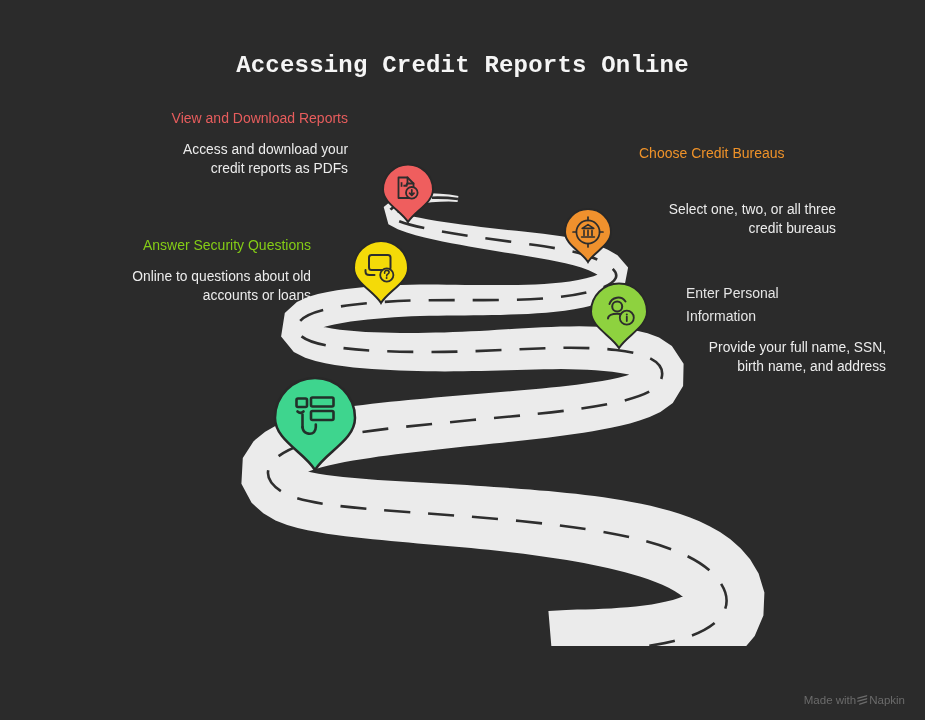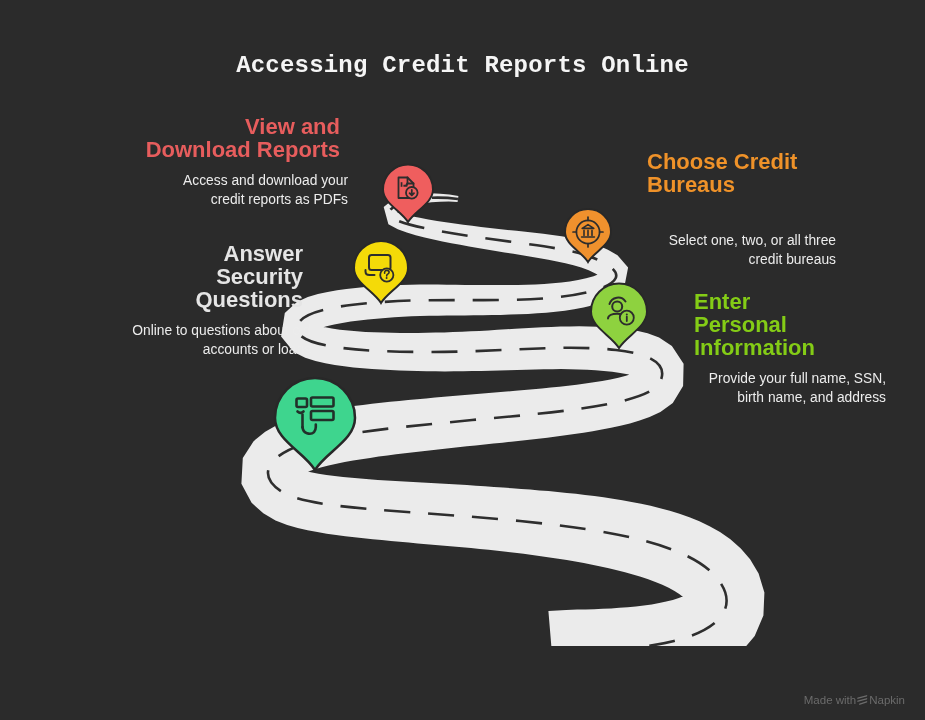--- a/index.html
+++ b/index.html
@@ -6,42 +6,42 @@
   .stage{
     position:relative;width:925px;height:720px;background:#2b2b2b;overflow:hidden;
     font-family:"Liberation Sans",sans-serif;
   }
   .page-title{
     position:absolute;top:52px;left:0;right:0;margin:0;text-align:center;
     font-size:24px;font-weight:700;color:#f5f5f5;letter-spacing:.2px;font-family:Liberation Mono, monospace;
   }
   #scene{position:absolute;left:0;top:0;}
   .step{position:absolute;}
-  .step h2{margin:8px;font-size:22px;line-height:23px;font-weight:700;}
+  .step h2{margin:0;font-size:14px;line-height:23px;font-weight:400;}
   .step p{margin:11px 0 0;font-size:13.8px;line-height:18.5px;color:#ececec;text-align:right;}
   .align-right{text-align:right;}
   .align-right h2,.align-right p{margin-left:auto;}
   .s1{left:118px;top:107px;width:230px;}
   .s1 h2{max-width:200px;}
   .s1 p{max-width:185px;}
   .s2{left:639px;top:142px;width:210px;}
   .s2 h2{max-width:155px;}
   .s2 p{max-width:197px;margin-top:36px;}
   .s3{left:96px;top:234px;width:215px;}
   .s3 h2{max-width:170px;}
   .s3 p{max-width:185px;}
   .s4{left:686px;top:282px;width:215px;}
   .s4 h2{max-width:150px;}
   .s4 p{max-width:200px;}
   .s5{left:40px;top:372px;width:200px;}
   .s5 p{max-width:190px;margin-top:10px;}
   .c-red{color:#e75d5d;}
   .c-orange{color:#ef9229;}
-  .c-yellow{color:#e5e5e5;}
-  .c-lgreen{color:#84cc16;}
+  .c-yellow{color:#84cc16;}
+  .c-lgreen{color:#e5e5e5;}
   .c-green{color:#30cd8c;}
   .footer{
     position:absolute;right:20px;bottom:14px;display:flex;align-items:center;gap:0;
     color:#6b6b6b;font-size:11.5px;
   }
   
   .pin-body{stroke:#282828;stroke-width:2;}
   .pin-body.big{stroke-width:2.5;}
   .ic{stroke:#2d2d2d;fill:none;stroke-width:1.8;stroke-linecap:round;stroke-linejoin:round;}
   .ic-fill{fill:#2d2d2d;stroke:none;}

